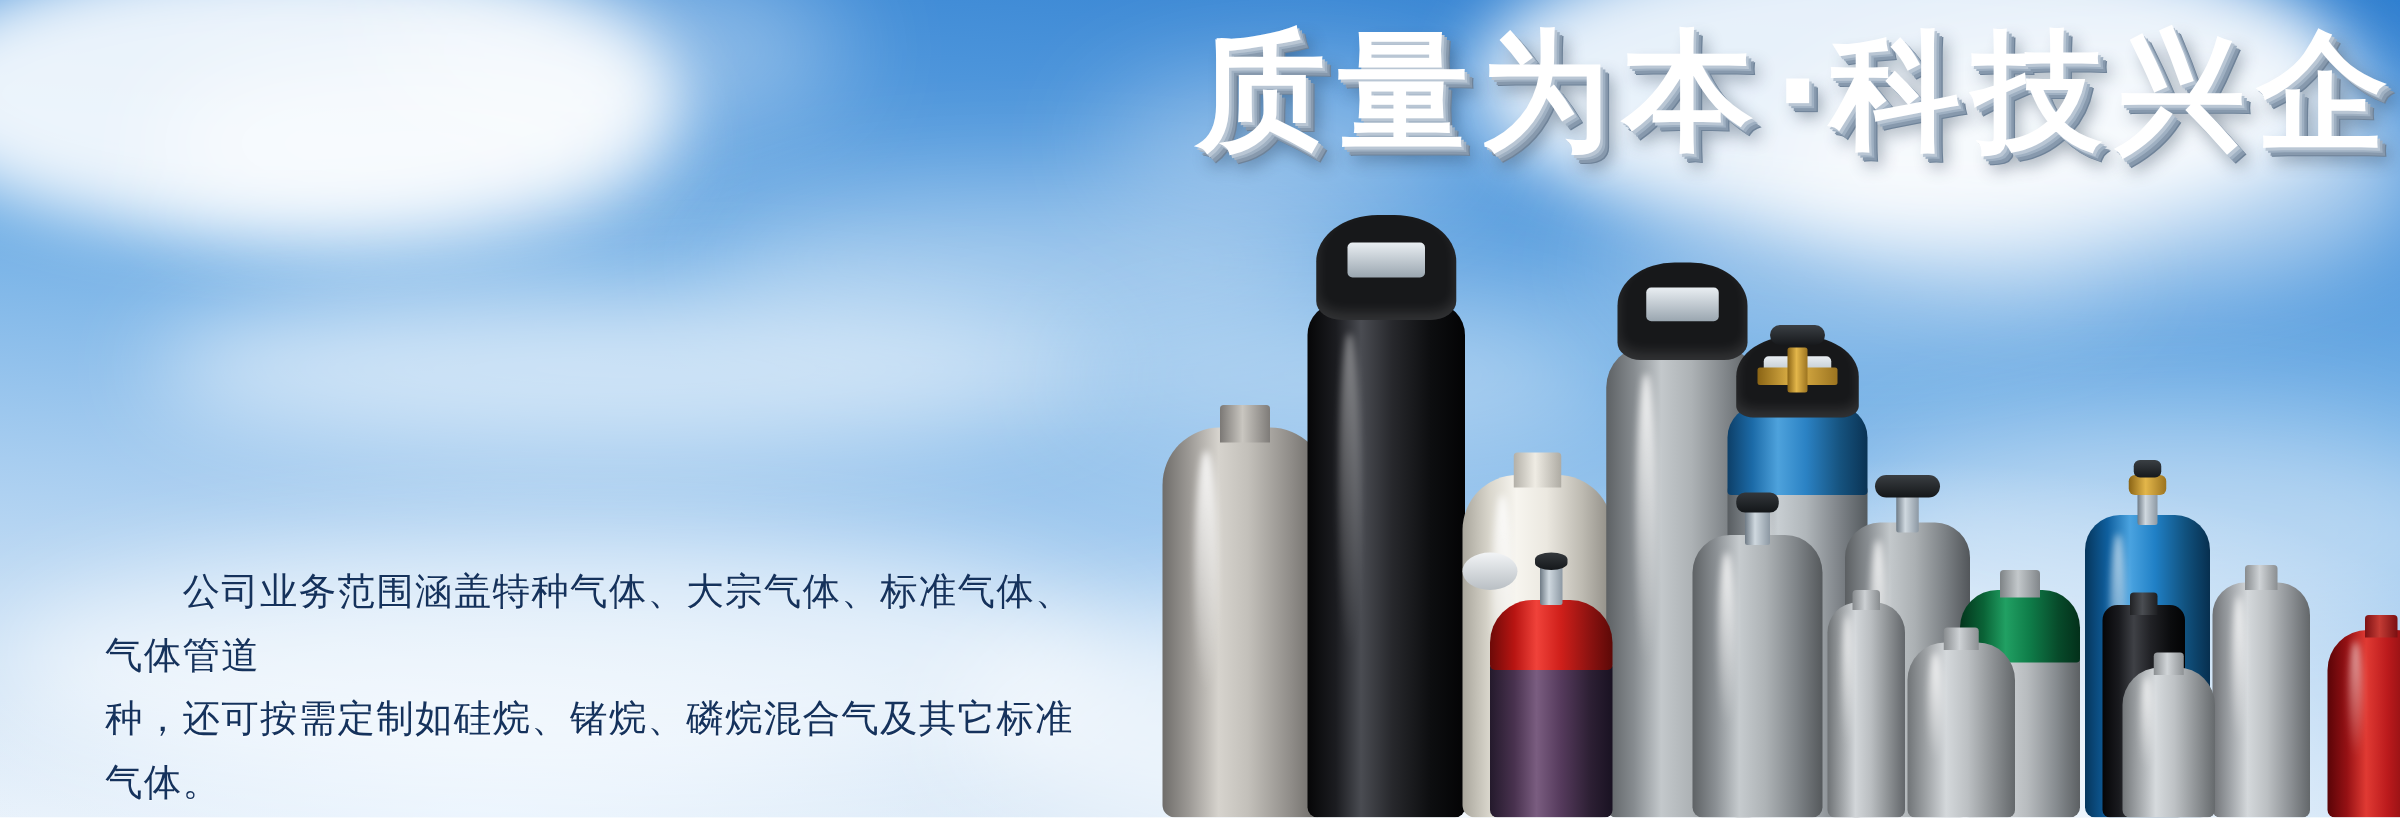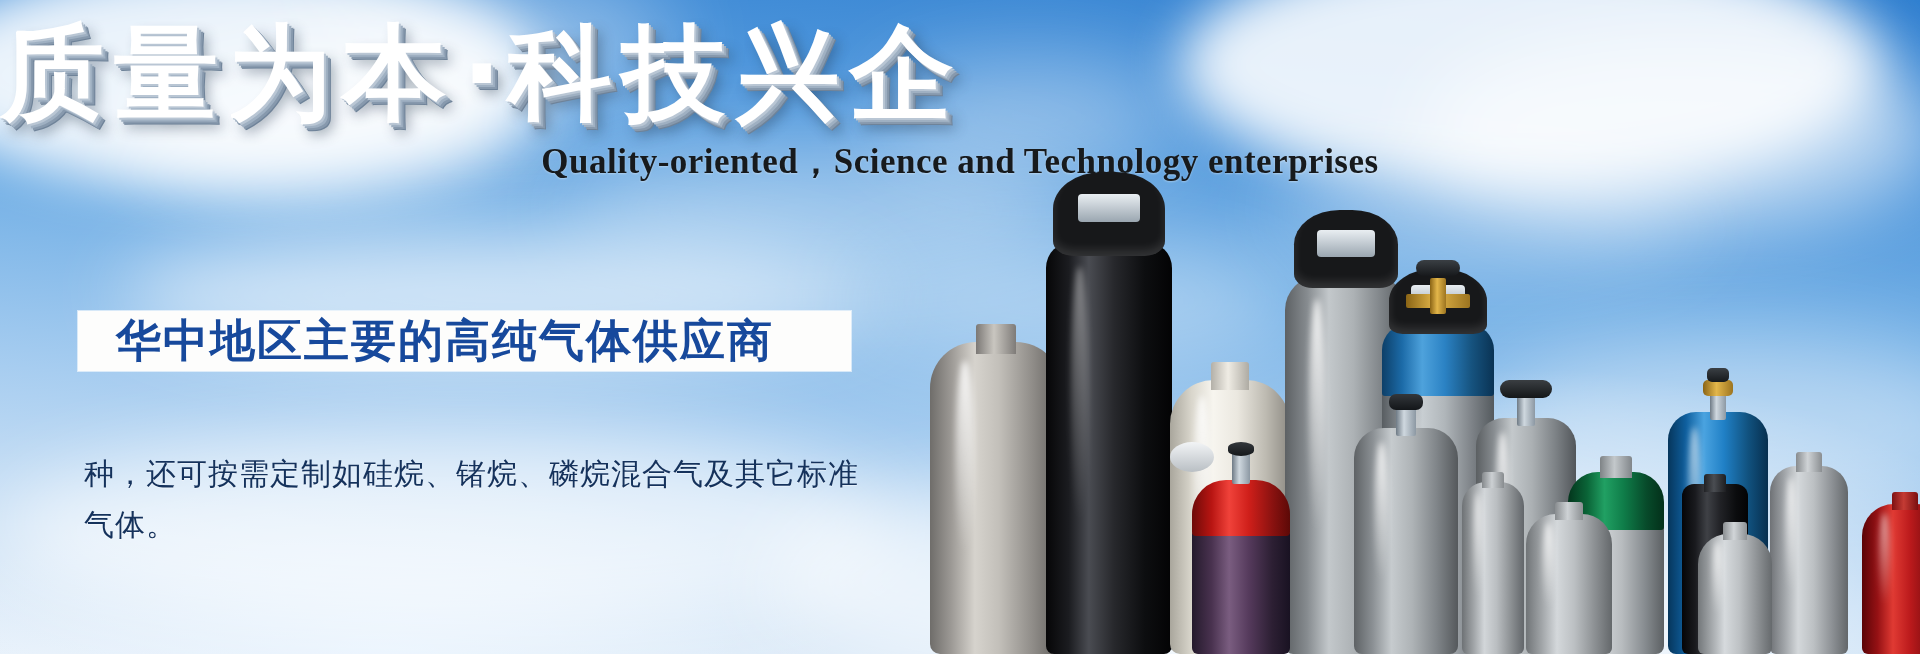--- a/index.html
+++ b/index.html
@@ -30,21 +30,21 @@
   .c8{left:840px;  top:240px;  width:460px;height:120px;}
   .c9{left:1280px; top:150px;  width:420px;height:120px;}
   .c10{left:0;     top:430px;  width:900px;height:200px;}
   .c11{left:760px; top:470px;  width:900px;height:220px;}
   .c12{left:1480px;top:330px;  width:520px;height:190px;}
   .c13{left:880px; top:60px;   width:300px;height:110px;}
 
   
   .headline{
     position:absolute;left:0;right:0;top:14px;
-    text-align:left;
+    text-align:right;
     font-family:"DejaVu Sans","Liberation Sans",sans-serif;
     font-weight:bold;
     font-size:104px;
     line-height:118px;
     letter-spacing:10px;
     color:#ffffff;
     white-space:nowrap;
     text-shadow:
        2px 2px 0 #b9c6d4,
        4px 4px 0 #9fb0c2,
@@ -134,27 +134,24 @@
   <div class="cloud faint c9"></div>
   <div class="cloud soft c10"></div>
   <div class="cloud soft c11"></div>
   <div class="cloud faint c12"></div>
   <div class="cloud faint c13"></div>
 
   <div class="headline">
     <span>质量为本</span><span class="dot">·</span><span>科技兴企</span>
   </div>
 
-  <div class="subhead">Quality-oriented，Science and Technology enterprises</div>
-
-  <div class="highlight-box">
-    <span class="hl-text">华中地区主要的高纯气体供应商</span>
-  </div>
+
 
   <div class="body-copy">
+    <p class="indent">公司业务范围涵盖特种气体、大宗气体、标准气体、气体管道</p>
     <p>种，还可按需定制如硅烷、锗烷、磷烷混合气及其它标准气体。</p>
   </div>
 
   <div class="cyl-stage">
 
     <div class="lying" style="left:46px;bottom:18px;width:300px;height:84px;
                 background:linear-gradient(180deg,#cdd1d3,#a6abae 42%,#7e8487);
                 box-shadow:inset 18px 0 26px rgba(255,255,255,.45), inset -22px 0 26px rgba(0,0,0,.25);"></div>
     <div style="position:absolute;left:18px;bottom:48px;width:40px;height:26px;border-radius:50%;
                 background:linear-gradient(180deg,#4a4f53,#1d2124);"></div>

